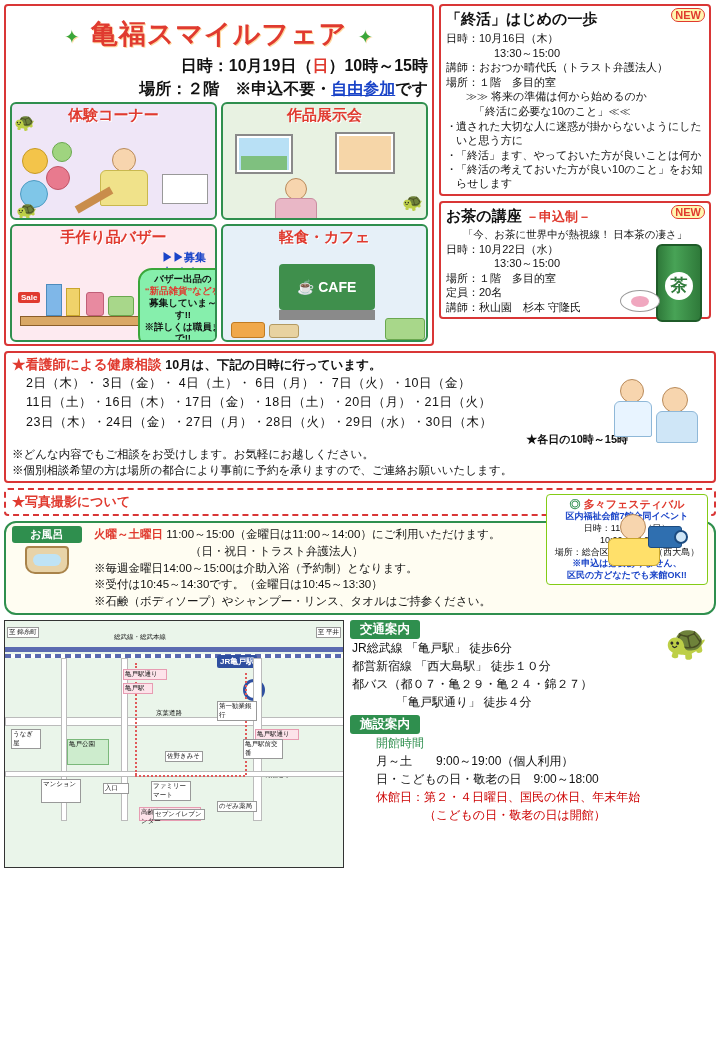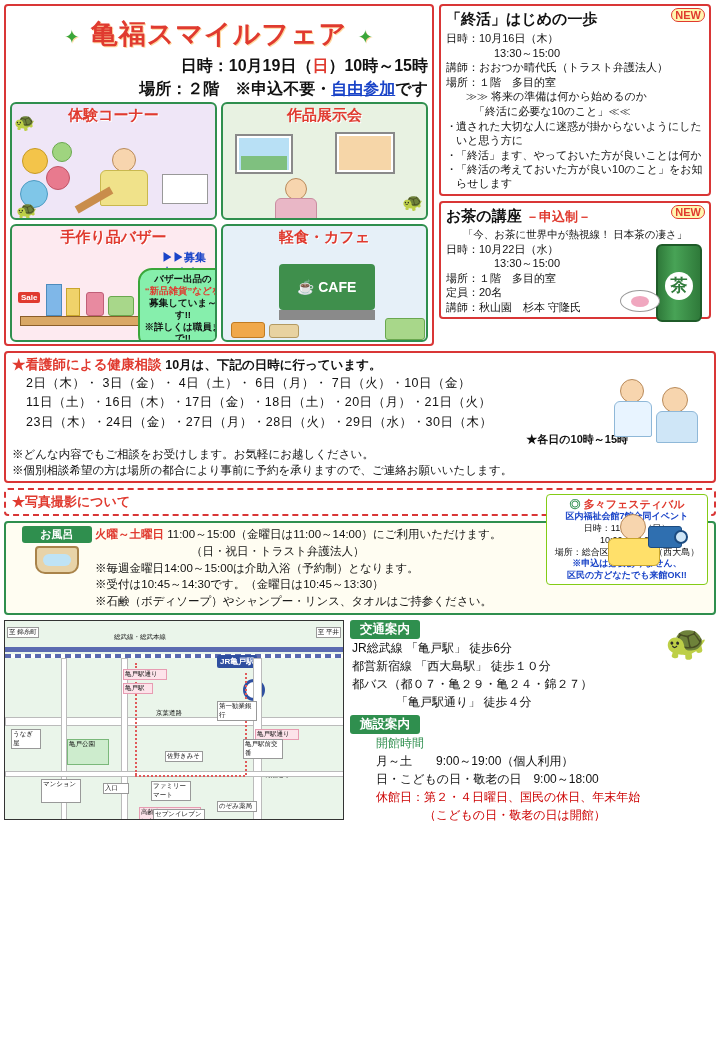--- a/index.html
+++ b/index.html
@@ -174,22 +174,22 @@
     position: absolute; right: 6px; top: 4px; width: 162px;
     border: 1px solid #84cc16; border-radius: 4px; background: #fff;
     padding: 2px 3px; font-size: 9px; line-height: 1.3; text-align: center;
   }
   .festival .ft { color: #e03a2f; font-weight: bold; font-size: 11px; }
   .festival .blue { color: #1a44c8; font-weight: bold; }
   .festival .grn { color: #2f8f4e; font-weight: bold; }
 
   
   .bath {
-    margin-top: 5px; border: 2px solid #2f8f4e; border-radius: 4px;
-    background: #fffdf2; padding: 3px 16px; display: flex; gap: 3px; align-items: flex-start;
+    margin-top: 5px; border: 2px solid #2f8f4e; border-radius: 12px;
+    background: #fffdf2; padding: 3px 6px; display: flex; gap: 12px; align-items: flex-start;
   }
   .bath-tag {
     width: 70px; flex: 0 0 70px; text-align: center;
   }
   .bath-tag .lbl {
     background: #2f8f4e; color: #fff; font-weight: bold; font-size: 11px;
     border-radius: 3px; padding: 1px 0;
   }
   .tub {
     margin: 3px auto 0 auto; width: 44px; height: 28px;
@@ -199,21 +199,21 @@
   .tub:after {
     content: ""; position: absolute; left: 6px; top: 6px; width: 28px; height: 12px;
     background: #bfe3f5; border-radius: 6px;
   }
   .bath-body { font-size: 11.5px; line-height: 1.45; }
   .bath-body .red { color: #e03a2f; font-weight: bold; }
 
   
   .bottom { margin-top: 5px; display: flex; gap: 6px; }
   .map {
-    width: 340px; height: 200px; border: 1px solid #333; background: #eaf5ea;
+    width: 340px; height: 248px; border: 1px solid #333; background: #eaf5ea;
     position: relative; overflow: hidden; font-size: 7px;
   }
   .road { position: absolute; background: #fff; border: 1px solid #bbb; }
   .rail { position: absolute; background: #5b6ab0; }
   .rail.dashed-rail { background: repeating-linear-gradient(90deg,#5b6ab0 0 6px,#fff 6px 10px); }
   .block { position: absolute; background: #fff; border: 1px solid #999; padding: 0 1px; font-size: 6.5px; }
   .green-b { position:absolute; background:#cdeccd; border:1px solid #7ab87a; font-size:6.5px; padding:0 1px;}
   .pink-b { position:absolute; background:#fde3ea; border:1px solid #e79cb2; font-size:6.5px; padding:0 1px;}
   .sta-label { position:absolute; background:#2f4fa0; color:#fff; font-size:8px; font-weight:bold; padding:1px 3px; border-radius:2px;}
   .dotted-v { position:absolute; border-left:2px dotted #e05a5a; }

